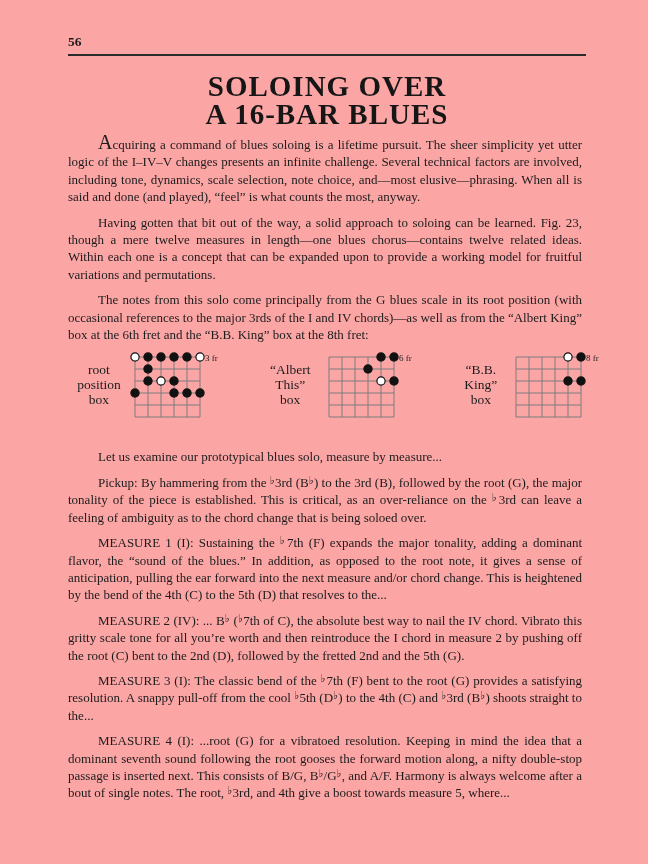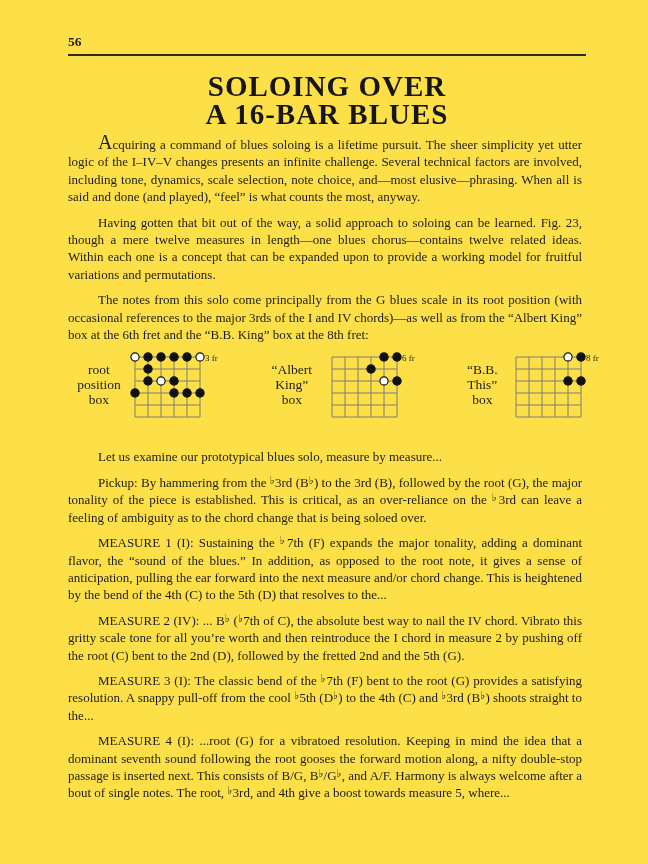--- a/index.html
+++ b/index.html
@@ -1,21 +1,21 @@
 <!DOCTYPE html>
 <html><head>
 <meta charset="utf-8">
 <style>
   html,body{margin:0;padding:0;background:#ffffff;}
   .page{
     position:relative;
     width:648px;height:864px;
     box-sizing:border-box;
     padding:34px 62px 0 68px;
-    background:#fde047;
+    background:#fca5a5;
     color:#1c1c1c;
     font-family:"Liberation Serif","DejaVu Serif",serif;
   }
   .page-header{
     display:flex;align-items:baseline;gap:16px;
     font-size:13.5px;font-weight:bold;
   }
   .running-title{font-style:italic;}
   .header-rule{
     border:none;border-top:2px solid #2b2b2b;
@@ -106,21 +106,21 @@
             <circle cx="5" cy="42" r="4.1" fill="#111111" stroke="#111111" stroke-width="1.2"></circle>
             <circle cx="44" cy="42" r="4.1" fill="#111111" stroke="#111111" stroke-width="1.2"></circle>
             <circle cx="57" cy="42" r="4.1" fill="#111111" stroke="#111111" stroke-width="1.2"></circle>
             <circle cx="70" cy="42" r="4.1" fill="#111111" stroke="#111111" stroke-width="1.2"></circle>
             <text x="75" y="9.5" font-size="9" fill="#1c1c1c" font-family="Liberation Serif, DejaVu Serif, serif">3 fr</text>
           </svg>
         </div>
     </figure>
     <figure class="fret-diagram">
       <figcaption class="diagram-label">
-        <span>“Albert King”</span><br>
+        <span>“Albert This”</span><br>
         <span>box</span>
       </figcaption>
       <div class="grid-holder">
           <svg width="75" height="71" xmlns="http://www.w3.org/2000/svg">
             <line x1="5" y1="6" x2="5" y2="66" stroke="#7c7c7c" stroke-width="1"></line>
             <line x1="18" y1="6" x2="18" y2="66" stroke="#7c7c7c" stroke-width="1"></line>
             <line x1="31" y1="6" x2="31" y2="66" stroke="#7c7c7c" stroke-width="1"></line>
             <line x1="44" y1="6" x2="44" y2="66" stroke="#7c7c7c" stroke-width="1"></line>
             <line x1="57" y1="6" x2="57" y2="66" stroke="#7c7c7c" stroke-width="1"></line>
             <line x1="70" y1="6" x2="70" y2="66" stroke="#7c7c7c" stroke-width="1"></line>
@@ -134,21 +134,21 @@
             <circle cx="70" cy="6" r="4.1" fill="#111111" stroke="#111111" stroke-width="1.2"></circle>
             <circle cx="44" cy="18" r="4.1" fill="#111111" stroke="#111111" stroke-width="1.2"></circle>
             <circle cx="57" cy="30" r="4.1" fill="#ffffff" stroke="#111111" stroke-width="1.2"></circle>
             <circle cx="70" cy="30" r="4.1" fill="#111111" stroke="#111111" stroke-width="1.2"></circle>
             <text x="75" y="9.5" font-size="9" fill="#1c1c1c" font-family="Liberation Serif, DejaVu Serif, serif">6 fr</text>
           </svg>
         </div>
     </figure>
     <figure class="fret-diagram">
       <figcaption class="diagram-label">
-        <span>“B.B. This”</span><br>
+        <span>“B.B. King”</span><br>
         <span>box</span>
       </figcaption>
       <div class="grid-holder">
           <svg width="75" height="71" xmlns="http://www.w3.org/2000/svg">
             <line x1="5" y1="6" x2="5" y2="66" stroke="#7c7c7c" stroke-width="1"></line>
             <line x1="18" y1="6" x2="18" y2="66" stroke="#7c7c7c" stroke-width="1"></line>
             <line x1="31" y1="6" x2="31" y2="66" stroke="#7c7c7c" stroke-width="1"></line>
             <line x1="44" y1="6" x2="44" y2="66" stroke="#7c7c7c" stroke-width="1"></line>
             <line x1="57" y1="6" x2="57" y2="66" stroke="#7c7c7c" stroke-width="1"></line>
             <line x1="70" y1="6" x2="70" y2="66" stroke="#7c7c7c" stroke-width="1"></line>

